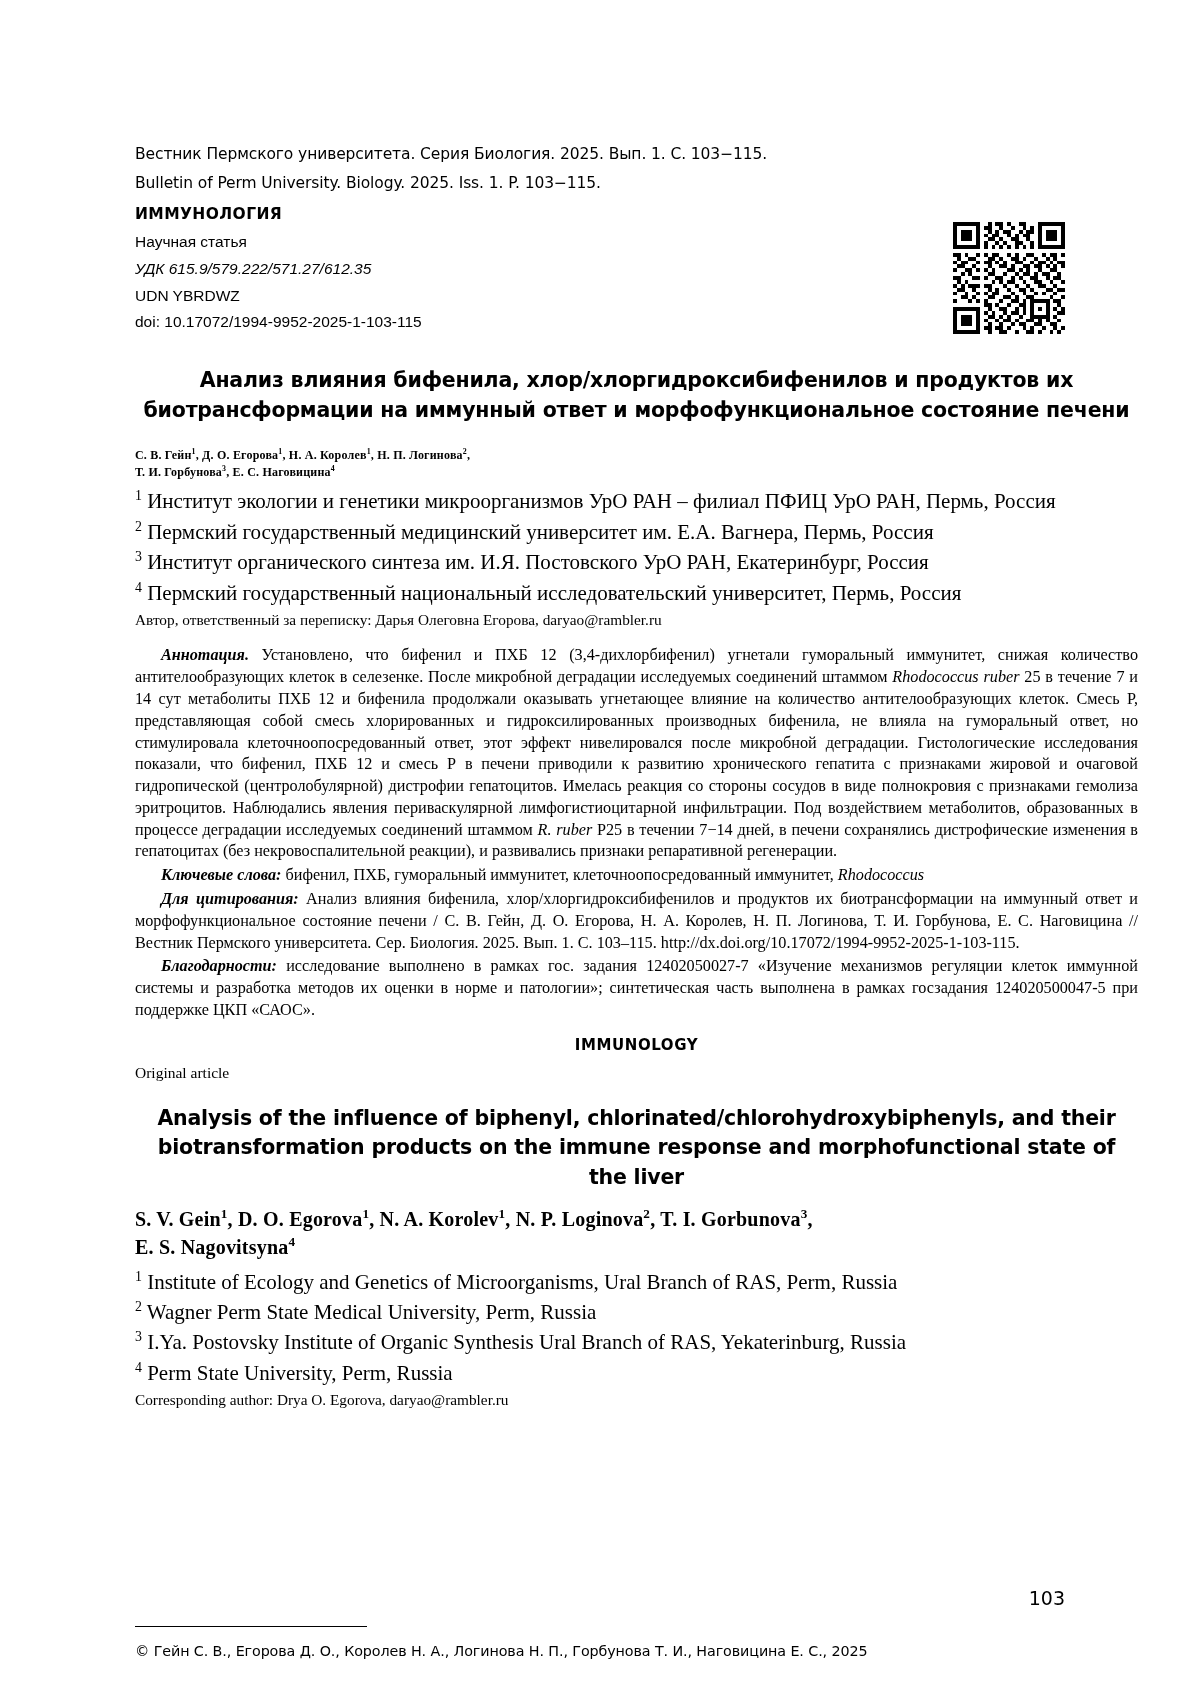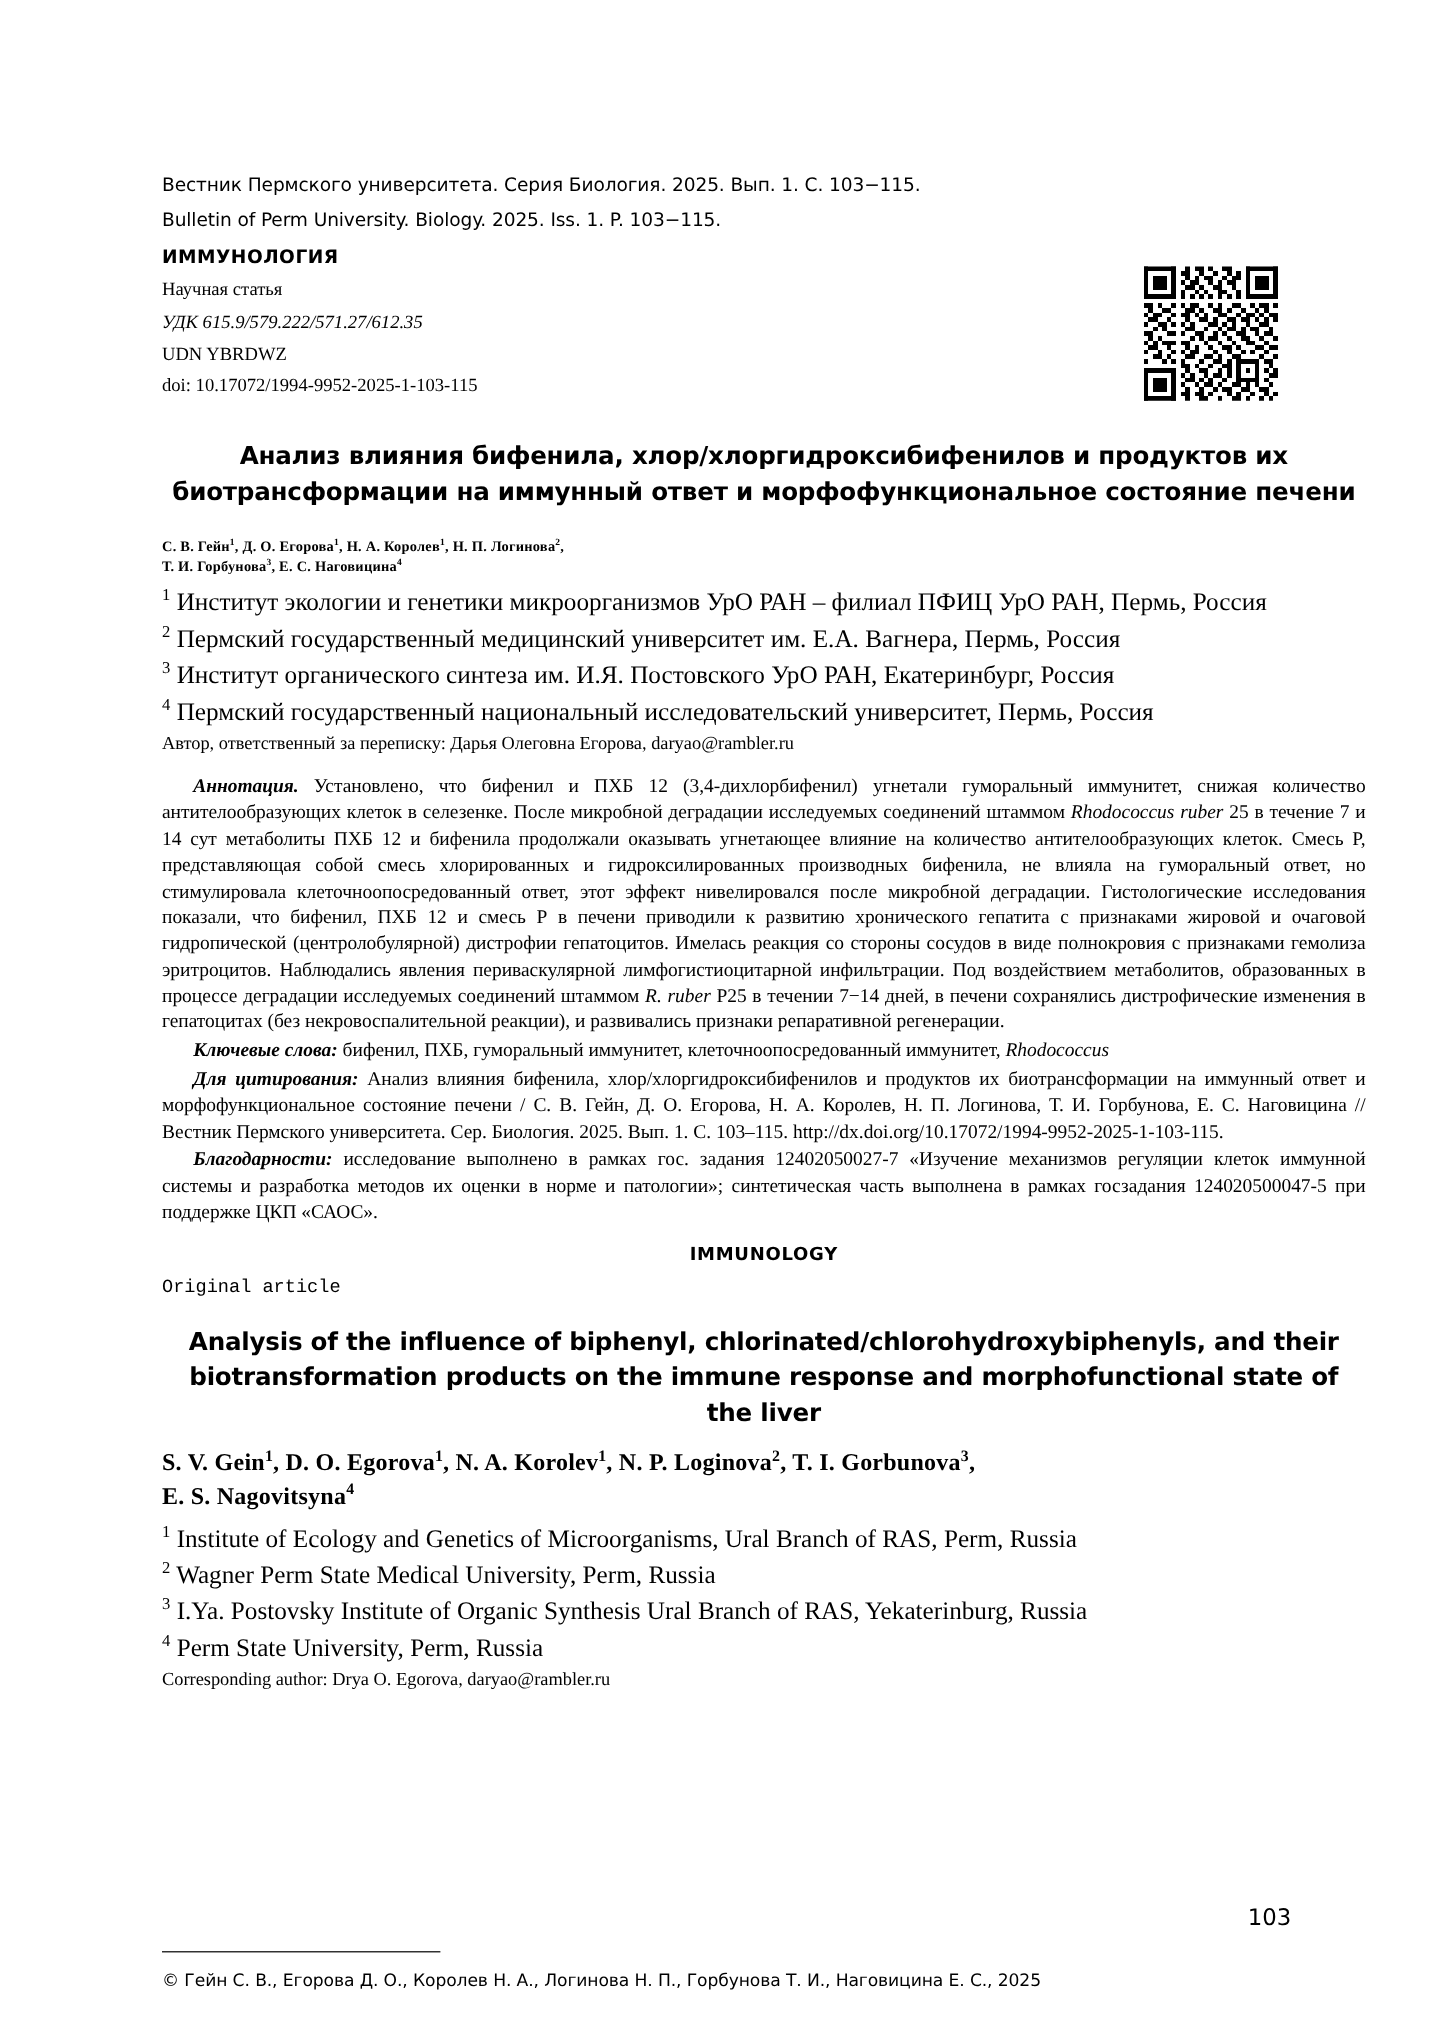--- a/index.html
+++ b/index.html
@@ -30,21 +30,21 @@
   .section-label {
     font-family: "DejaVu Sans", sans-serif;
     font-weight: bold;
     font-size: 15.5px;
     text-align: left;
     letter-spacing: 0.4px;
     margin-top: 8px;
   }
 
   .meta-block {
-    font-family: Liberation Serif, serif;
+    font-family: Liberation Sans, sans-serif;
     font-size: 15.5px;
     line-height: 1.72;
     margin-top: 6px;
   }
   .meta-block .udk { font-style: italic; }
 
   
   .qr {
     position: absolute;
     top: 222px;
@@ -117,21 +117,21 @@
   
   .section-label-en {
     font-family: "DejaVu Sans", sans-serif;
     font-weight: bold;
     font-size: 15px;
     text-align: center;
     letter-spacing: 0.6px;
     margin-top: 14px;
   }
   .orig-article {
-    font-family: Liberation Mono, monospace;
+    font-family: Liberation Serif, serif;
     font-size: 15.5px;
     margin-top: 10px;
   }
   .title-en {
     font-family: "DejaVu Sans", sans-serif;
     font-weight: bold;
     font-size: 20.5px;
     line-height: 1.45;
     text-align: center;
     margin: 22px 2px 0 2px;
@@ -143,21 +143,21 @@
     font-size: 20px;
     line-height: 1.42;
     margin-top: 12px;
     letter-spacing: 0.2px;
   }
   .authors-en sup { font-weight: bold; }
 
   
   .page-number {
     position: absolute;
-    right: 124px;
+    right: 135px;
     bottom: 88px;
     font-family: "DejaVu Sans", sans-serif;
     font-size: 19px;
   }
   .rule {
     position: absolute;
     left: 135px;
     bottom: 70px;
     width: 232px;
     height: 1.4px;

